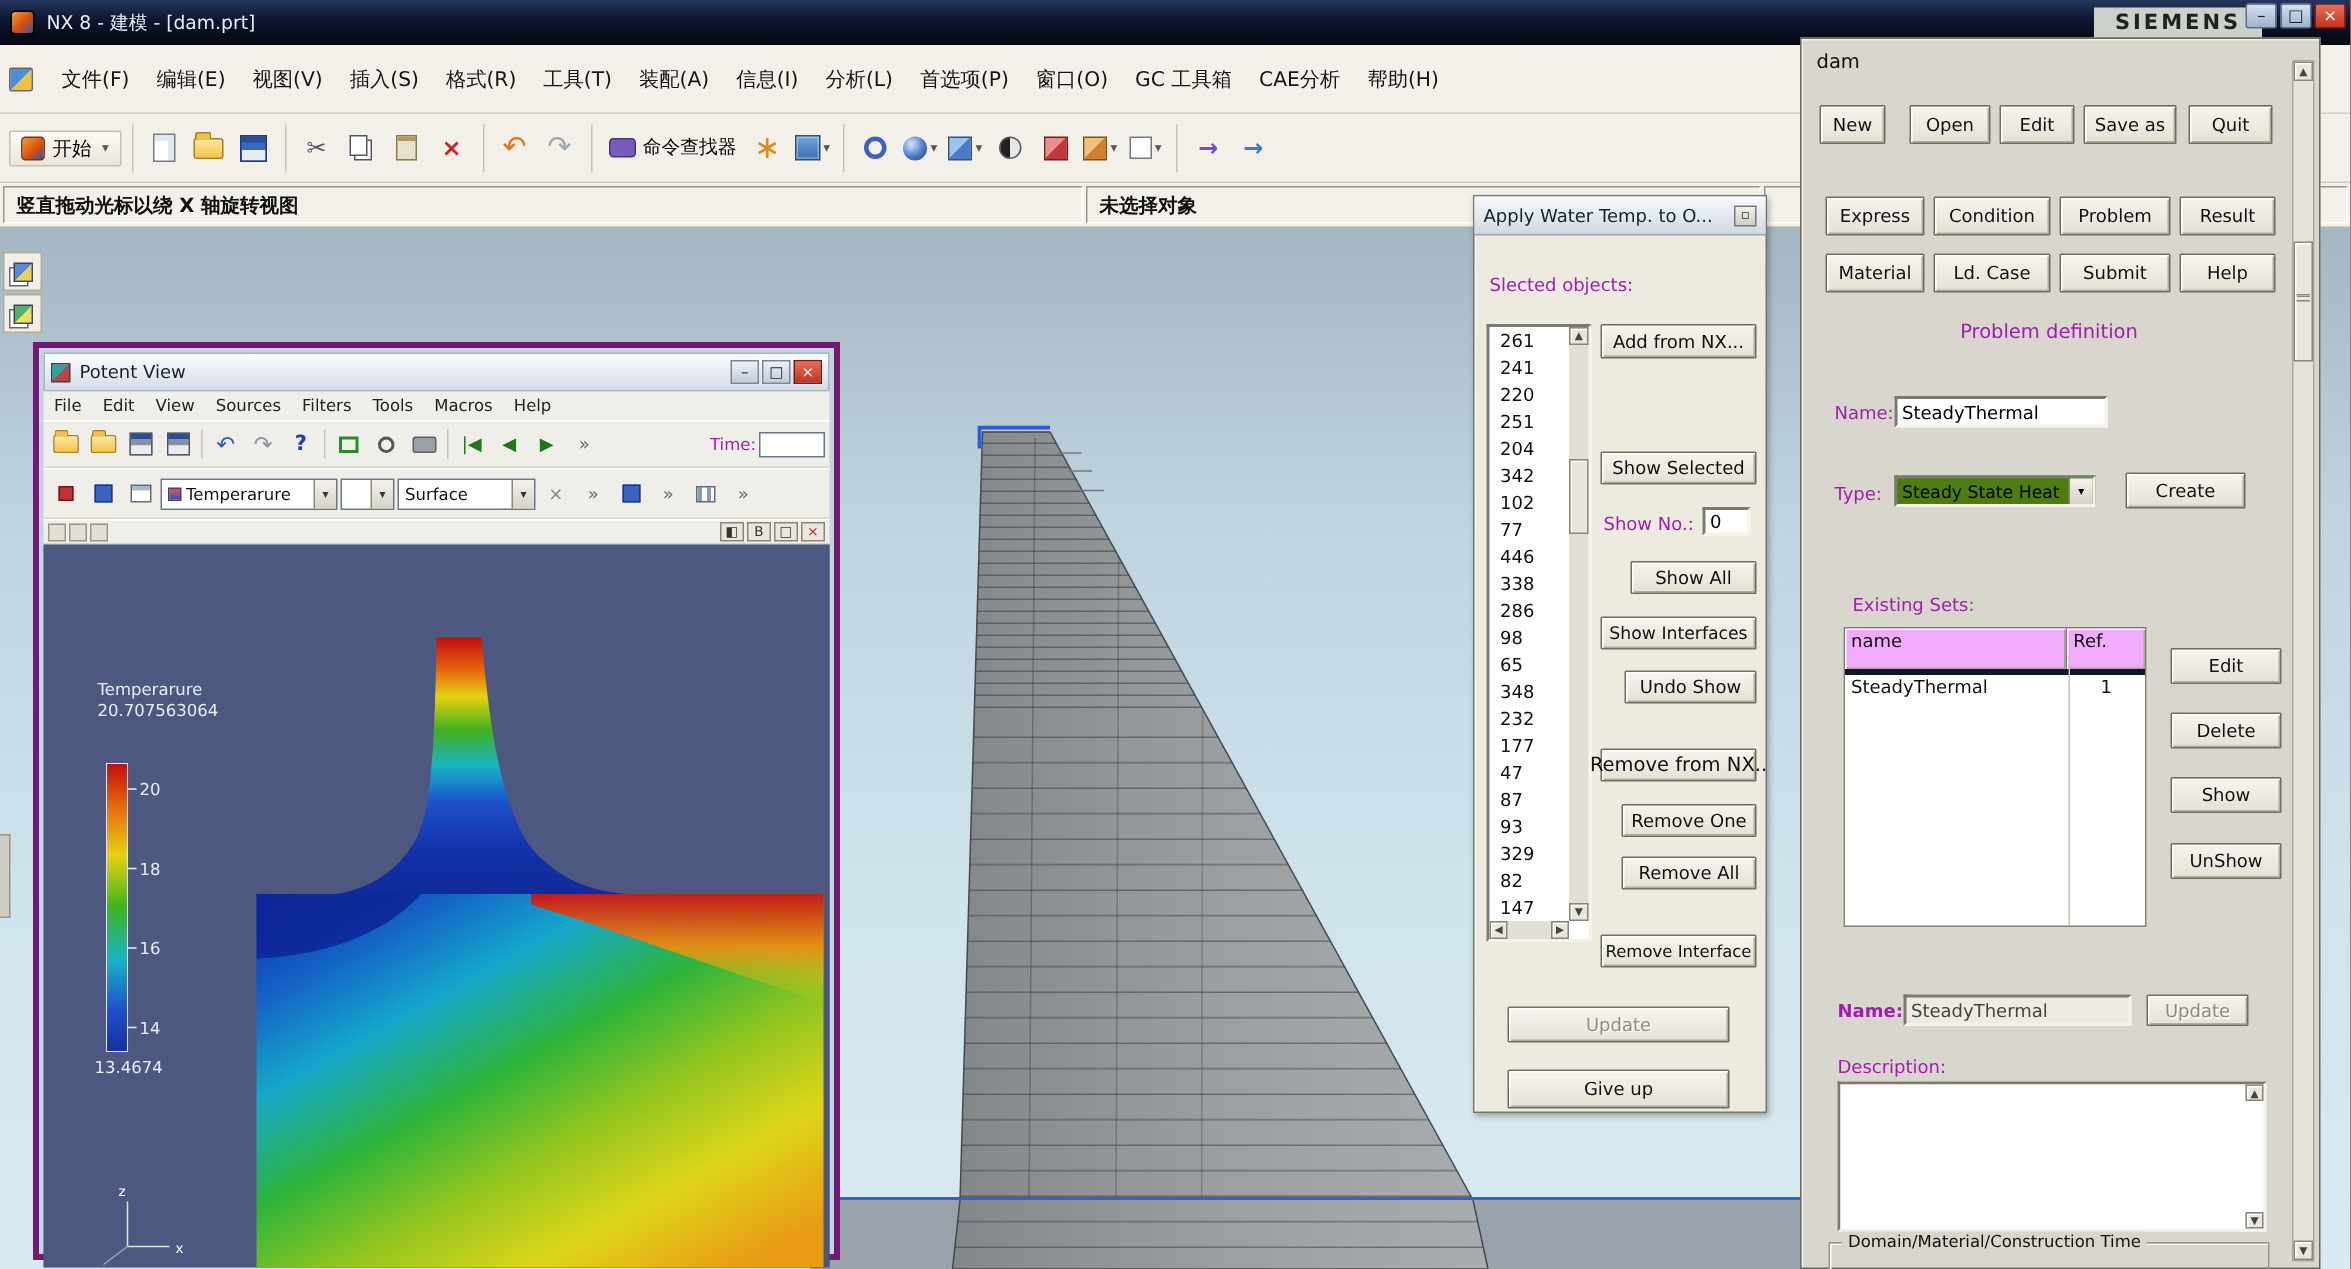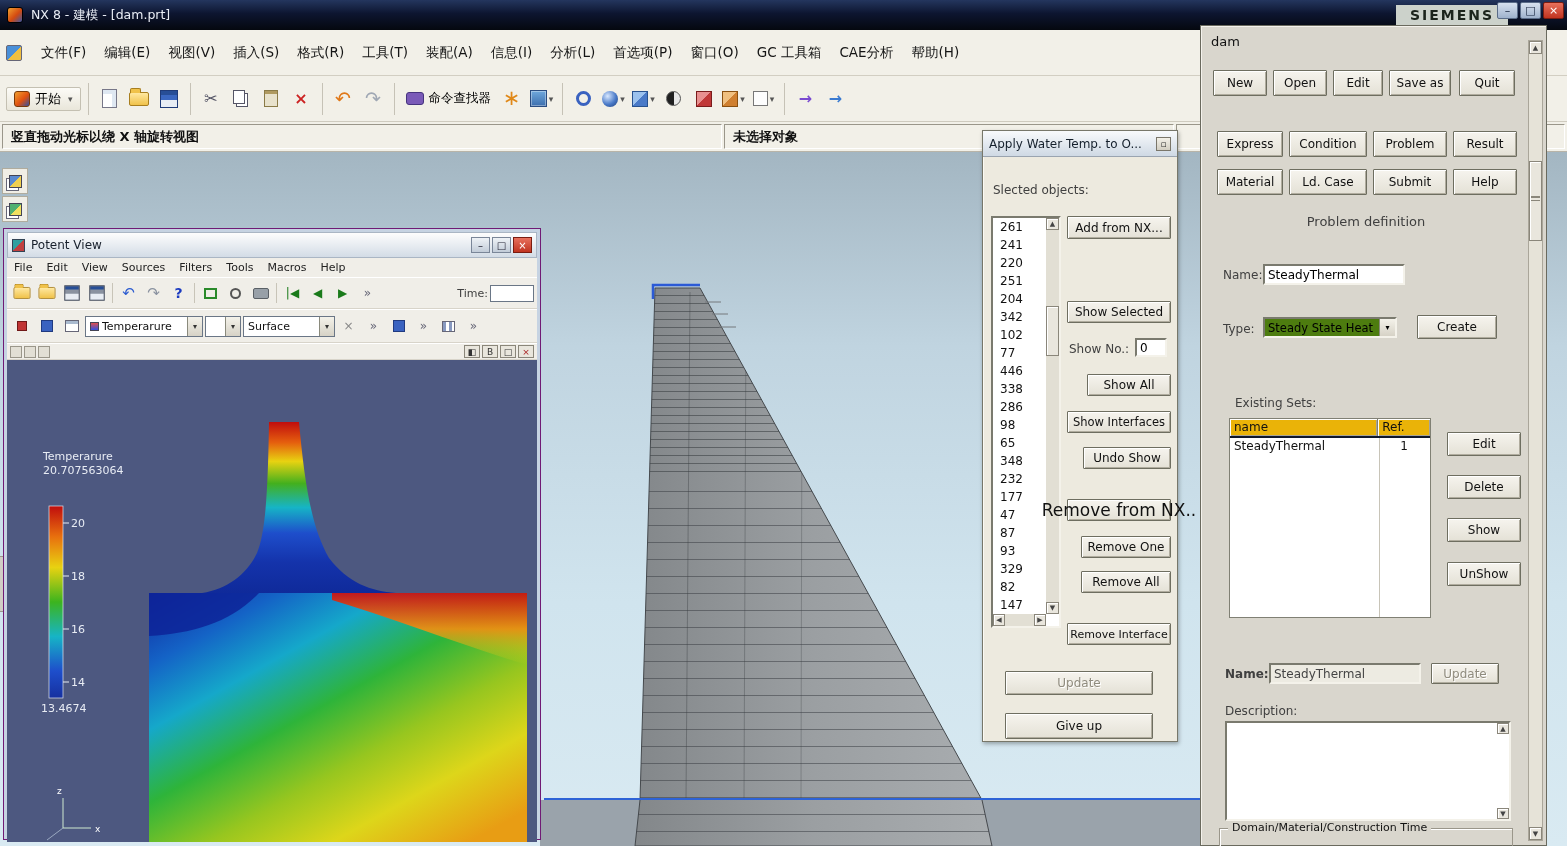--- a/index.html
+++ b/index.html
@@ -49,21 +49,21 @@
 .seg{position:absolute;top:2px;height:25px;border:1px solid;border-color:#9a968a #fff #fff #9a968a;display:flex;align-items:center;padding:0 8px;font-size:13px;font-weight:bold;color:#111;}
 
 
 .graphics{position:absolute;left:0;top:152px;width:1567px;height:694px;background:linear-gradient(180deg,#a3b6c2 0%,#c0d4e0 28%,#d0e4ee 65%,#d9eaf2 100%);z-index:1;}
 .minibar{position:absolute;left:2px;top:16px;display:flex;flex-direction:column;gap:2px;}
 .minibtn{width:26px;height:26px;background:#f0eee6;border:1px solid #b0ac9e;display:flex;align-items:center;justify-content:center;}
 .layersq{width:13px;height:13px;background:linear-gradient(135deg,#5a8ad0 50%,#f0d050 50%);border:1px solid #445;box-shadow:-3px 3px 0 -1px #fff,-3px 3px 0 0 #667;}
 .edgetab{position:absolute;left:0;top:404px;width:7px;height:56px;background:#cfcdc5;border:1px solid #9a968a;border-left:none;}
 
 
-.pv{position:absolute;left:3px;top:228px;width:538px;height:612px;background:#c6d3e2;border:1px solid #701a75;padding:3px;z-index:20;}
+.pv{position:absolute;left:22px;top:228px;width:538px;height:612px;background:#c6d3e2;border:4px solid #701a75;padding:3px;z-index:20;}
 .pv-title{height:26px;background:linear-gradient(#fdfdfd,#d3dce6);border:1px solid #aab6c4;display:flex;align-items:center;padding:0 4px;}
 .pv-icon{width:13px;height:13px;background:linear-gradient(135deg,#30a0a0 50%,#c04040 50%);border:1px solid #345;margin-right:6px;}
 .pv-title .t{font-size:12px;color:#18202c;flex:1;}
 .pvbtn{width:19px;height:16px;margin-left:2px;display:flex;align-items:center;justify-content:center;font-size:10px;background:linear-gradient(#eef2f6,#c2ccd8);border:1px solid #7a8698;color:#223;}
 .pvbtn.close{background:linear-gradient(#e8705c,#c03420);color:#fff;border-color:#7a1c10;}
 .pv-menu{height:19px;background:#f0eee8;display:flex;align-items:center;font-size:11px;color:#222;}
 .pv-menu span{padding:0 7px;}
 .pv-tb{background:#f0eee8;border-top:1px solid #fff;border-bottom:1px solid #d8d4ca;display:flex;align-items:center;gap:2px;padding:0 3px;}
 .pv-tb1{height:32px;}
 .pv-tb2{height:34px;}
@@ -86,39 +86,39 @@
 .tinysq{width:12px;height:12px;background:#e2dfd5;border:1px solid #9a968a;}
 .cornerb{width:16px;height:13px;display:flex;align-items:center;justify-content:center;font-size:9px;background:#e9e6dd;border:1px solid #8a867a;color:#333;}
 .timein{width:44px;height:17px;background:#fff;border:1px solid #6a7686;font-size:11px;padding:0 2px;}
 .pv-view{height:482px;background:#4d5880;position:relative;overflow:hidden;}
 
 
 .dlg{position:absolute;left:982px;top:130px;width:196px;height:612px;background:#edeadf;border:1px solid #77776a;box-shadow:1px 2px 4px rgba(0,0,0,.3),inset 1px 1px 0 #fbfaf4;z-index:30;}
 .dlg-title{height:26px;background:linear-gradient(#f8fafc,#cfd9e4);border-bottom:1px solid #9aa4b0;display:flex;align-items:center;padding:0 6px;font-size:12px;color:#15202c;}
 .dlg-title .t{flex:1;}
 .dlg-xbtn{width:15px;height:14px;background:linear-gradient(#f2f0e8,#d2cec2);border:1px solid #7a766a;display:flex;align-items:center;justify-content:center;font-size:9px;color:#333;}
-.lbl{font-size:12px;color:#404040;}
+.lbl{font-size:12px;color:#a21caf;}
 .b3{background:linear-gradient(#f6f4ee,#e4e1d6);border:1px solid #6e6e60;box-shadow:inset 1px 1px 0 #fff,inset -1px -1px 0 #b0ac9e;font-size:12px;color:#111;display:flex;align-items:center;justify-content:center;white-space:nowrap;border-radius:1px;}
 .dis{color:#908c7f;text-shadow:1px 1px 0 #fff;}
 .inp{background:#fff;border:2px solid;border-color:#7a7a6e #f4f2ea #f4f2ea #7a7a6e;font-size:12px;padding:0 3px;font-family:inherit;}
 .lst{position:absolute;left:8px;top:85px;width:70px;height:412px;background:#fff;border:2px solid;border-color:#7a7a6e #f4f2ea #f4f2ea #7a7a6e;}
 .li{height:18px;line-height:18px;font-size:12px;color:#111;padding-left:7px;}
 .sb-btn{background:#e9e6dd;border:1px solid #8a867a;box-shadow:inset 1px 1px 0 #fff;display:flex;align-items:center;justify-content:center;font-size:7px;color:#444;}
 .sb-track{background:#e2dfd4;}
 .sb-thumb{background:#e9e6dd;border:1px solid #8a867a;box-shadow:inset 1px 1px 0 #fff;}
 
 
 .panel{position:absolute;left:1200px;top:25px;width:347px;height:821px;background:#d9d6cd;border:1px solid #6a6a5e;box-shadow:inset 1px 1px 0 #f4f2ec;z-index:40;}
 .panel .ptitle{position:absolute;left:10px;top:8px;font-size:13px;color:#111;}
 .pscroll{position:absolute;right:3px;top:14px;bottom:4px;width:15px;background:#e6e3d8;border:1px solid #aaa69a;}
 .grips{width:9px;margin:3px auto;border-top:1px solid #8a867a;border-bottom:1px solid #8a867a;height:5px;box-shadow:inset 0 2px 0 -1px #8a867a;}
 .gbox{position:absolute;border:1px solid #9a968a;box-shadow:inset 1px 1px 0 #fff;}
 .gbox .leg{position:absolute;top:-8px;left:8px;background:#d9d6cd;padding:0 4px;font-size:11px;color:#111;}
 .tbl{position:absolute;left:28px;top:392px;width:202px;height:200px;background:#fff;border:1px solid #808074;}
-.tbl .hd{height:19px;background:#eab308;border-bottom:2px solid #0f172a;display:flex;}
+.tbl .hd{height:31px;background:#f0abfc;border-bottom:4px solid #0f172a;display:flex;}
 .tbl .hc{font-size:12px;color:#111;padding:1px 4px;border-right:1px solid #808074;box-shadow:inset 1px 1px 0 #fff,inset -1px -1px 0 #a8a496;}
 .tbl .vline{position:absolute;left:149px;top:19px;bottom:0;width:1px;background:#c8c4b8;}
 .tbl .row{height:19px;display:flex;font-size:12px;color:#111;}
 </style>
 </head>
 <body>
 
 <div id="screen">
 
   <div class="titlebar">
@@ -513,32 +513,32 @@
       </div>
     </div>
 
     <div class="b3 abs" style="left:84px;top:85px;width:104px;height:23px">Add from NX...</div>
     <div class="b3 abs" style="left:84px;top:170px;width:104px;height:22px">Show Selected</div>
     <div class="lbl abs" style="left:86px;top:211px">Show No.:</div>
     <input class="inp abs" style="left: 152px; top: 207px; width: 32px; height: 19px;" value="0">
     <div class="b3 abs" style="left:104px;top:243px;width:84px;height:22px">Show All</div>
     <div class="b3 abs" style="left:84px;top:280px;width:104px;height:22px;font-size:11.5px">Show Interfaces</div>
     <div class="b3 abs" style="left:100px;top:316px;width:88px;height:22px">Undo Show</div>
-    <div class="b3 abs" style="left:84px;top:368px;width:104px;height:22px;font-size:17px">Remove from NX..</div>
+    <div class="b3 abs" style="left:84px;top:368px;width:104px;height:22px;font-size:13px">Remove from NX..</div>
     <div class="b3 abs" style="left:98px;top:405px;width:90px;height:22px">Remove One</div>
     <div class="b3 abs" style="left:98px;top:440px;width:90px;height:22px">Remove All</div>
     <div class="b3 abs" style="left:84px;top:492px;width:104px;height:22px;font-size:11px">Remove Interface</div>
     <div class="b3 dis abs" style="left:22px;top:540px;width:148px;height:24px">Update</div>
     <div class="b3 abs" style="left:22px;top:582px;width:148px;height:26px">Give up</div>
   </div>
 
   <div class="panel">
     <div class="ptitle">dam</div>
 
-    <div class="b3 abs" style="left:12px;top:44px;width:54px;height:26px">New</div>
+    <div class="b3 abs" style="left:12px;top:44px;width:44px;height:26px">New</div>
     <div class="b3 abs" style="left:72px;top:44px;width:54px;height:26px">Open</div>
     <div class="b3 abs" style="left:132px;top:44px;width:50px;height:26px">Edit</div>
     <div class="b3 abs" style="left:188px;top:44px;width:62px;height:26px">Save as</div>
     <div class="b3 abs" style="left:258px;top:44px;width:56px;height:26px">Quit</div>
 
     <div class="b3 abs" style="left:16px;top:105px;width:66px;height:26px">Express</div>
     <div class="b3 abs" style="left:88px;top:105px;width:78px;height:26px">Condition</div>
     <div class="b3 abs" style="left:172px;top:105px;width:74px;height:26px">Problem</div>
     <div class="b3 abs" style="left:252px;top:105px;width:64px;height:26px">Result</div>
 

